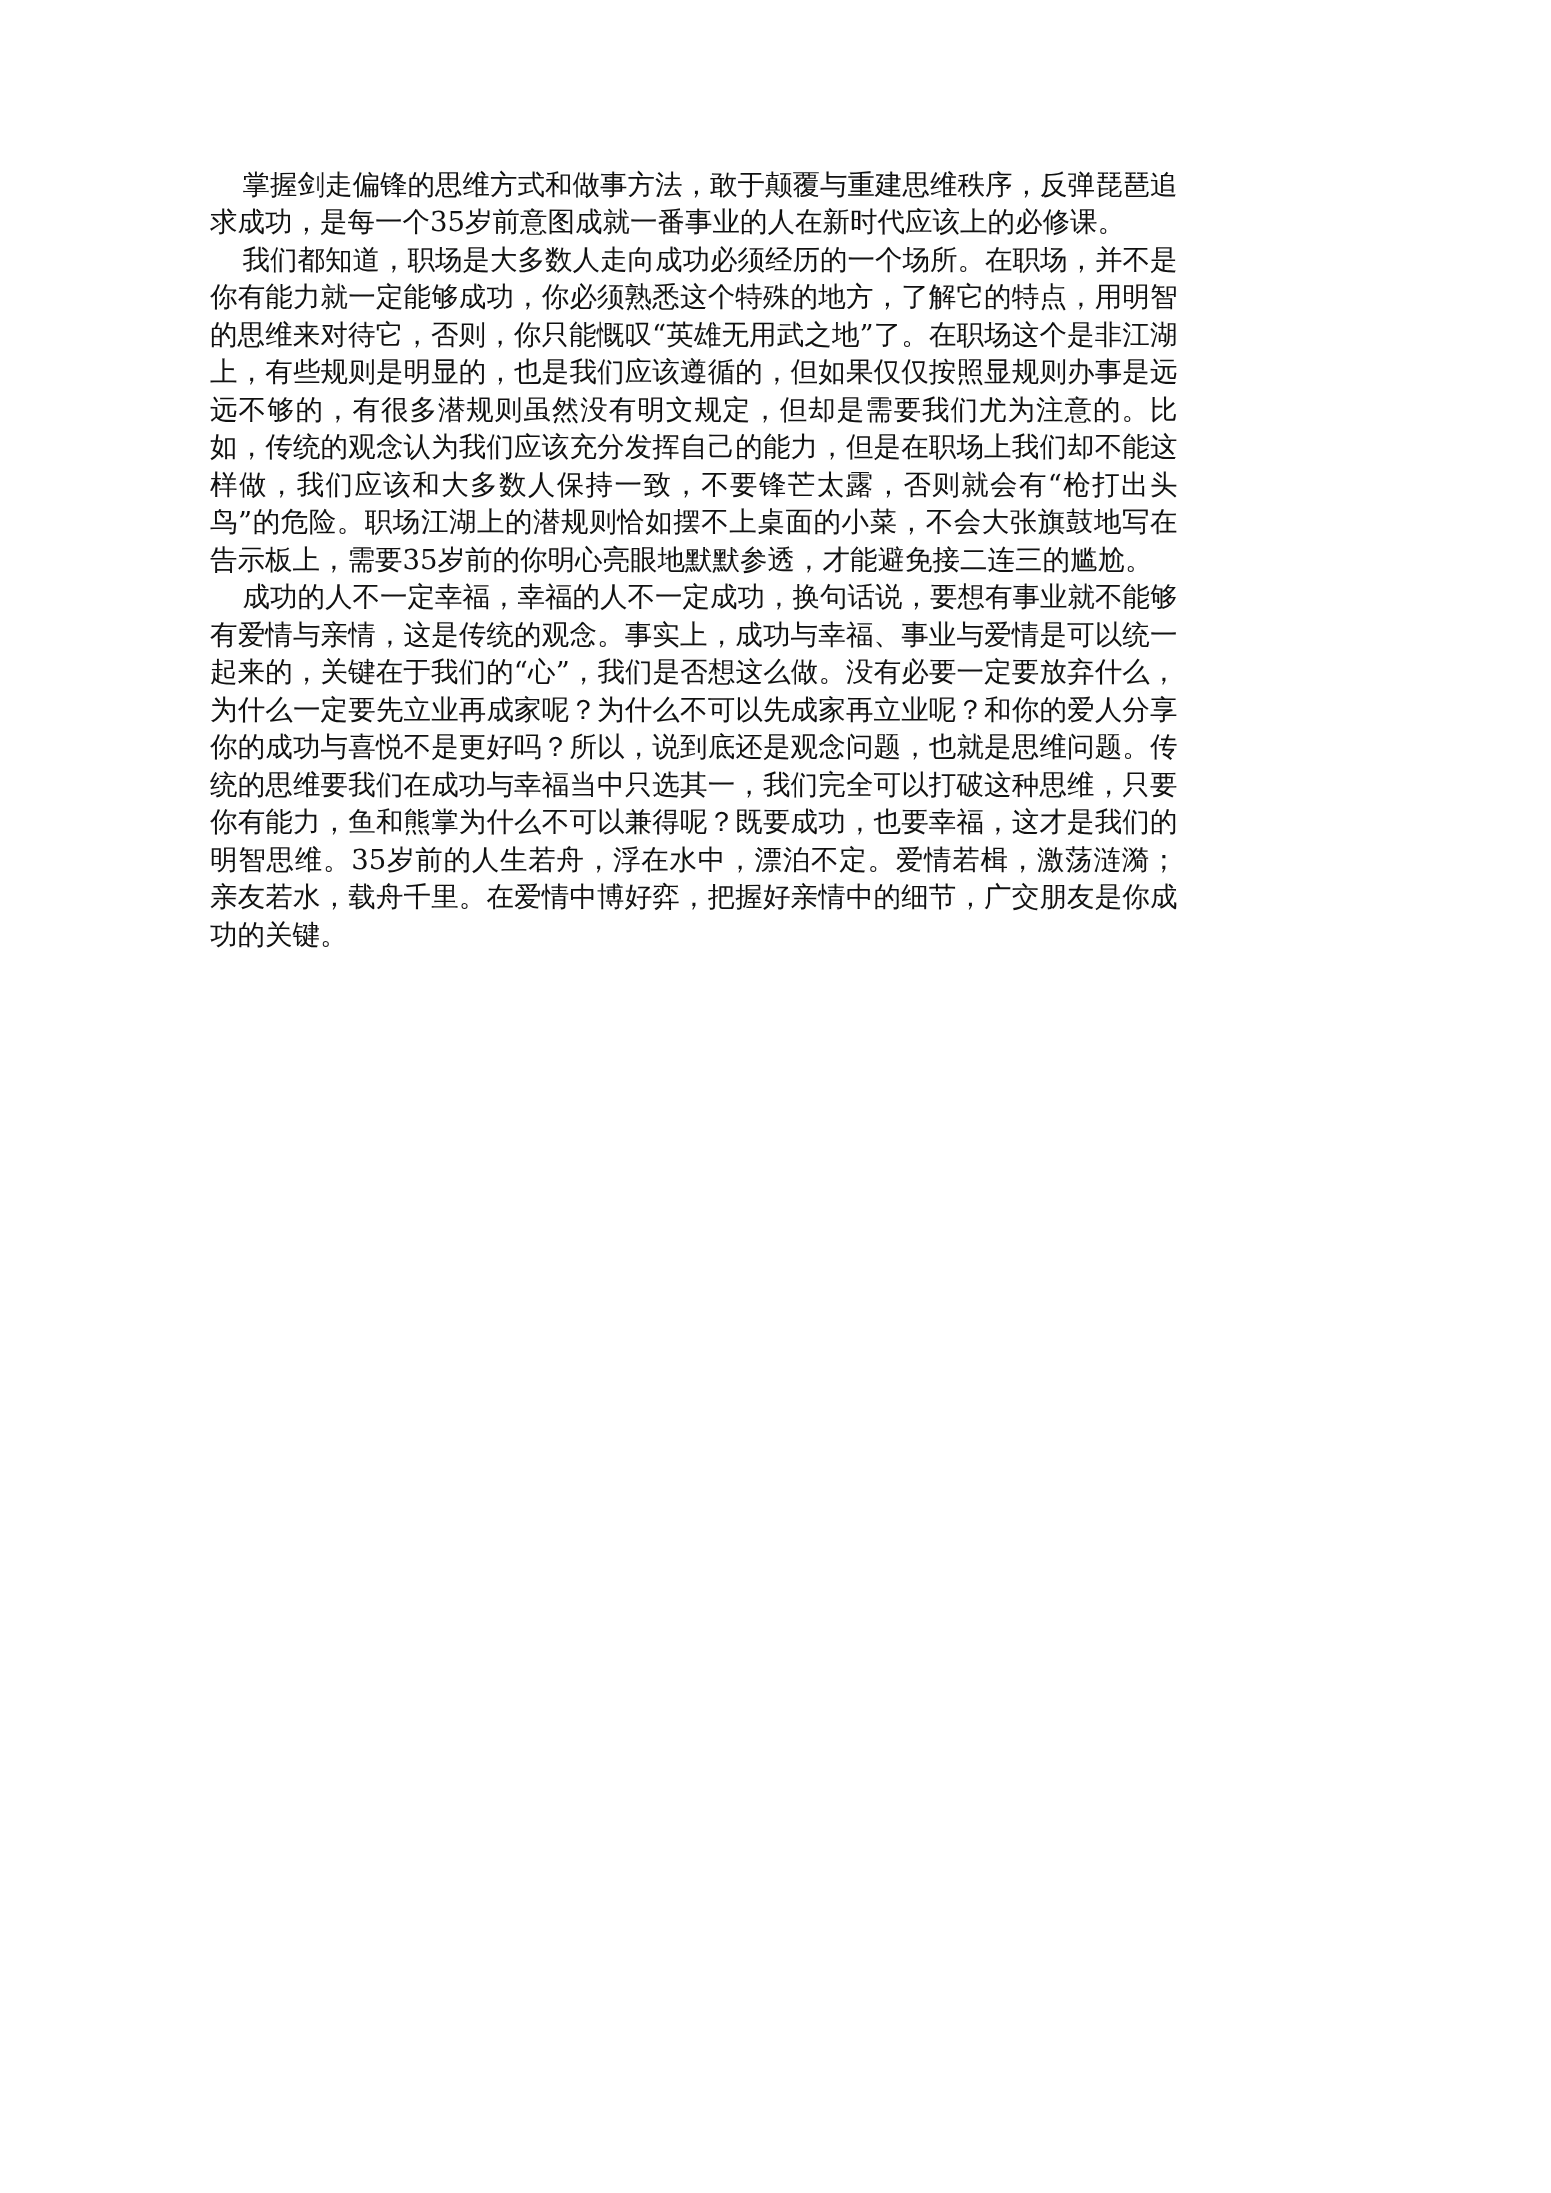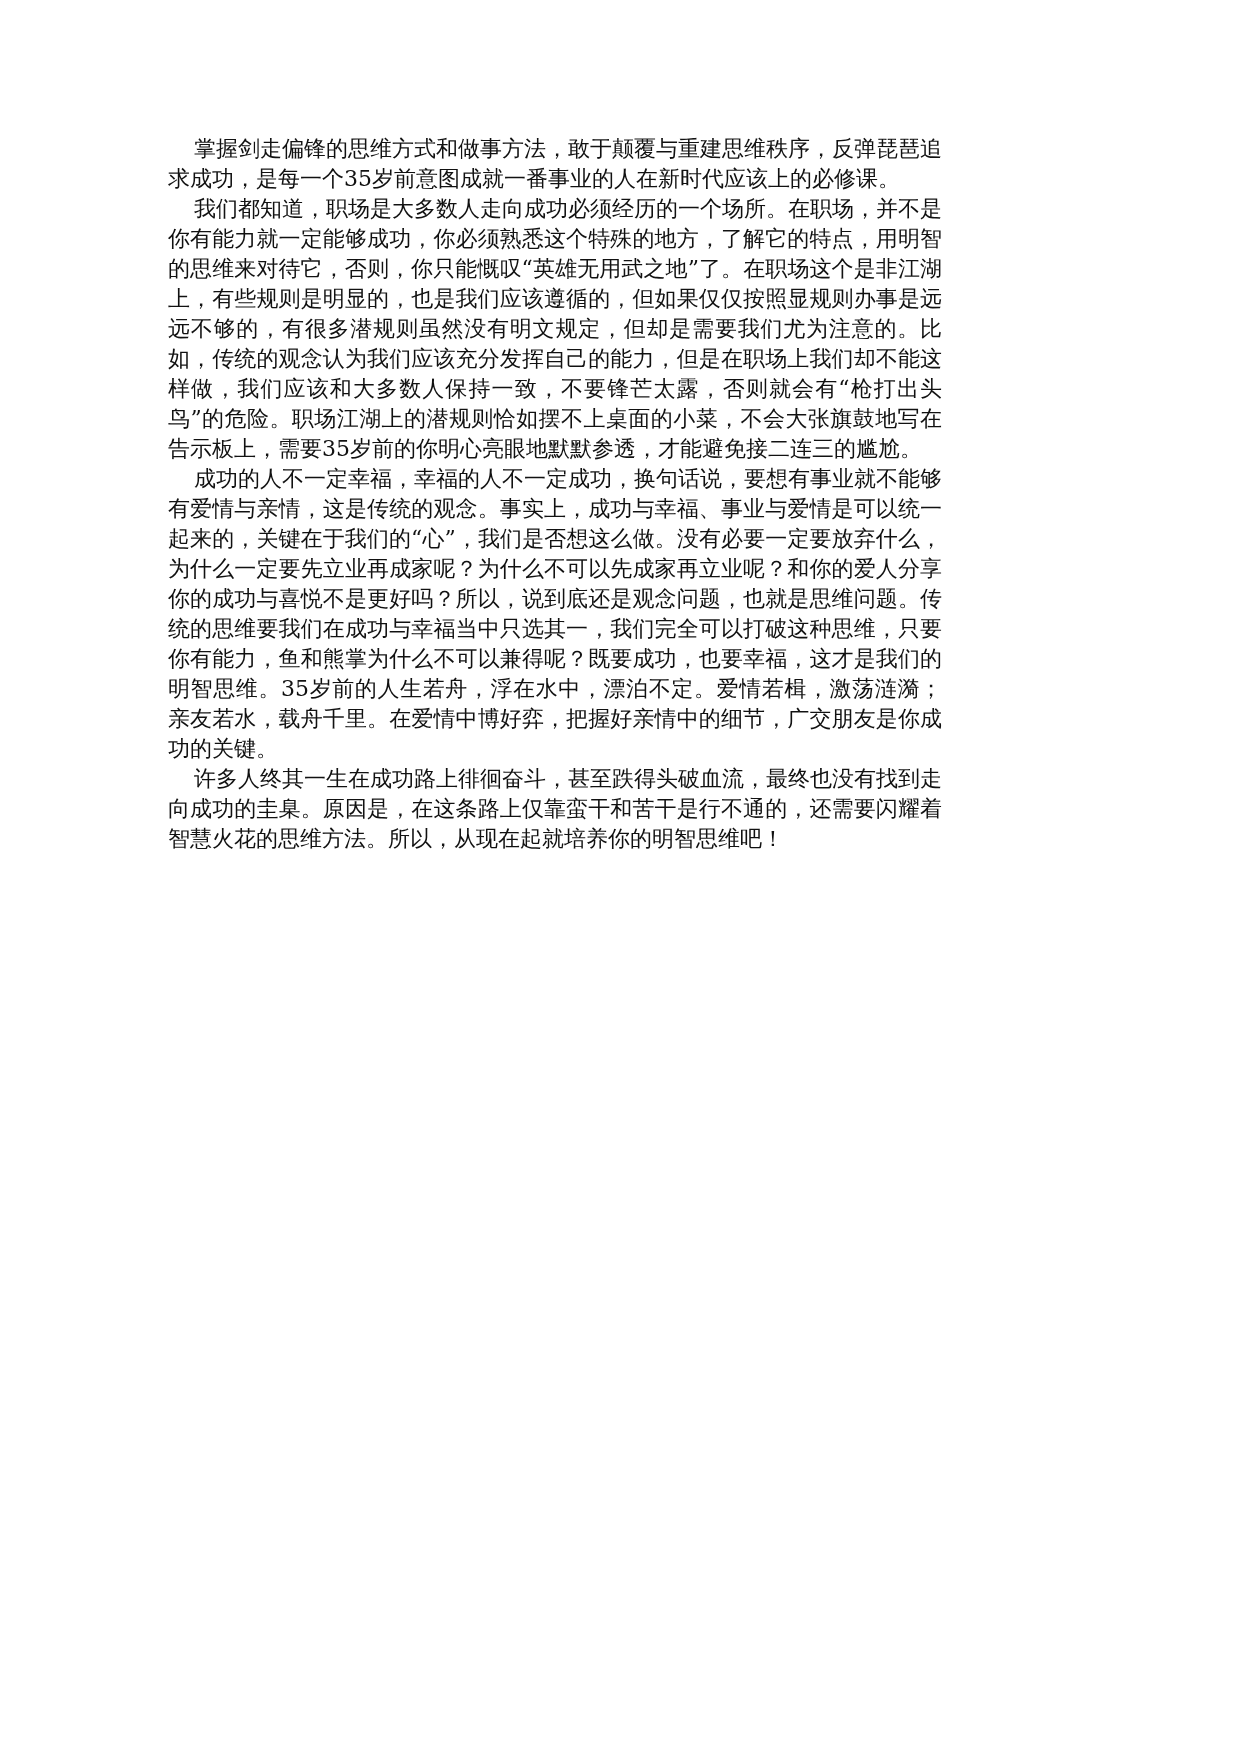--- a/index.html
+++ b/index.html
@@ -17,14 +17,13 @@
   }
   .para { margin: 0; text-indent: 26px; }
 </style>
 </head>
 <body>
 
 <div class="page">
   <p class="para">掌握剑走偏锋的思维方式和做事方法，敢于颠覆与重建思维秩序，反弹琵琶追求成功，是每一个35岁前意图成就一番事业的人在新时代应该上的必修课。</p>
   <p class="para">我们都知道，职场是大多数人走向成功必须经历的一个场所。在职场，并不是你有能力就一定能够成功，你必须熟悉这个特殊的地方，了解它的特点，用明智的思维来对待它，否则，你只能慨叹“英雄无用武之地”了。在职场这个是非江湖上，有些规则是明显的，也是我们应该遵循的，但如果仅仅按照显规则办事是远远不够的，有很多潜规则虽然没有明文规定，但却是需要我们尤为注意的。比如，传统的观念认为我们应该充分发挥自己的能力，但是在职场上我们却不能这样做，我们应该和大多数人保持一致，不要锋芒太露，否则就会有“枪打出头鸟”的危险。职场江湖上的潜规则恰如摆不上桌面的小菜，不会大张旗鼓地写在告示板上，需要35岁前的你明心亮眼地默默参透，才能避免接二连三的尴尬。</p>
   <p class="para">成功的人不一定幸福，幸福的人不一定成功，换句话说，要想有事业就不能够有爱情与亲情，这是传统的观念。事实上，成功与幸福、事业与爱情是可以统一起来的，关键在于我们的“心”，我们是否想这么做。没有必要一定要放弃什么，为什么一定要先立业再成家呢？为什么不可以先成家再立业呢？和你的爱人分享你的成功与喜悦不是更好吗？所以，说到底还是观念问题，也就是思维问题。传统的思维要我们在成功与幸福当中只选其一，我们完全可以打破这种思维，只要你有能力，鱼和熊掌为什么不可以兼得呢？既要成功，也要幸福，这才是我们的明智思维。35岁前的人生若舟，浮在水中，漂泊不定。爱情若楫，激荡涟漪；亲友若水，载舟千里。在爱情中博好弈，把握好亲情中的细节，广交朋友是你成功的关键。</p>
-  <p class="para">许多人终其一生在成功路上徘徊奋斗，甚至跌得头破血流，最终也没有找到走向成功的圭臬。原因是，在这条路上仅靠蛮干和苦干是行不通的，还需要闪耀着智慧火花的思维方法。所以，从现在起就培养你的明智思维吧！</p>
 </div>
 
 </body></html>

